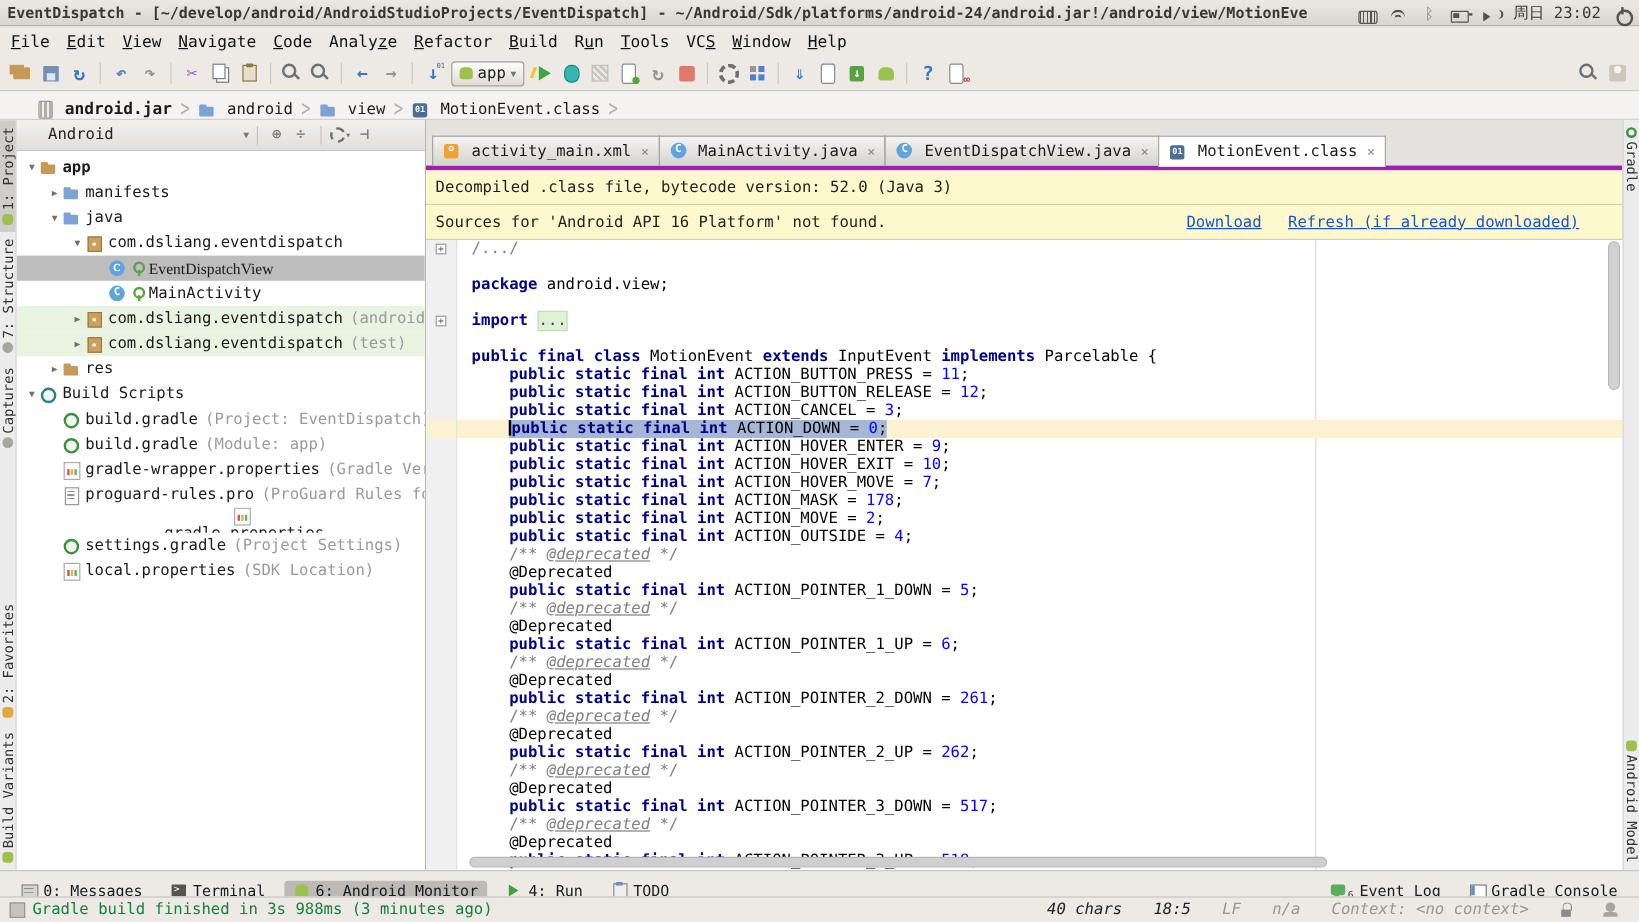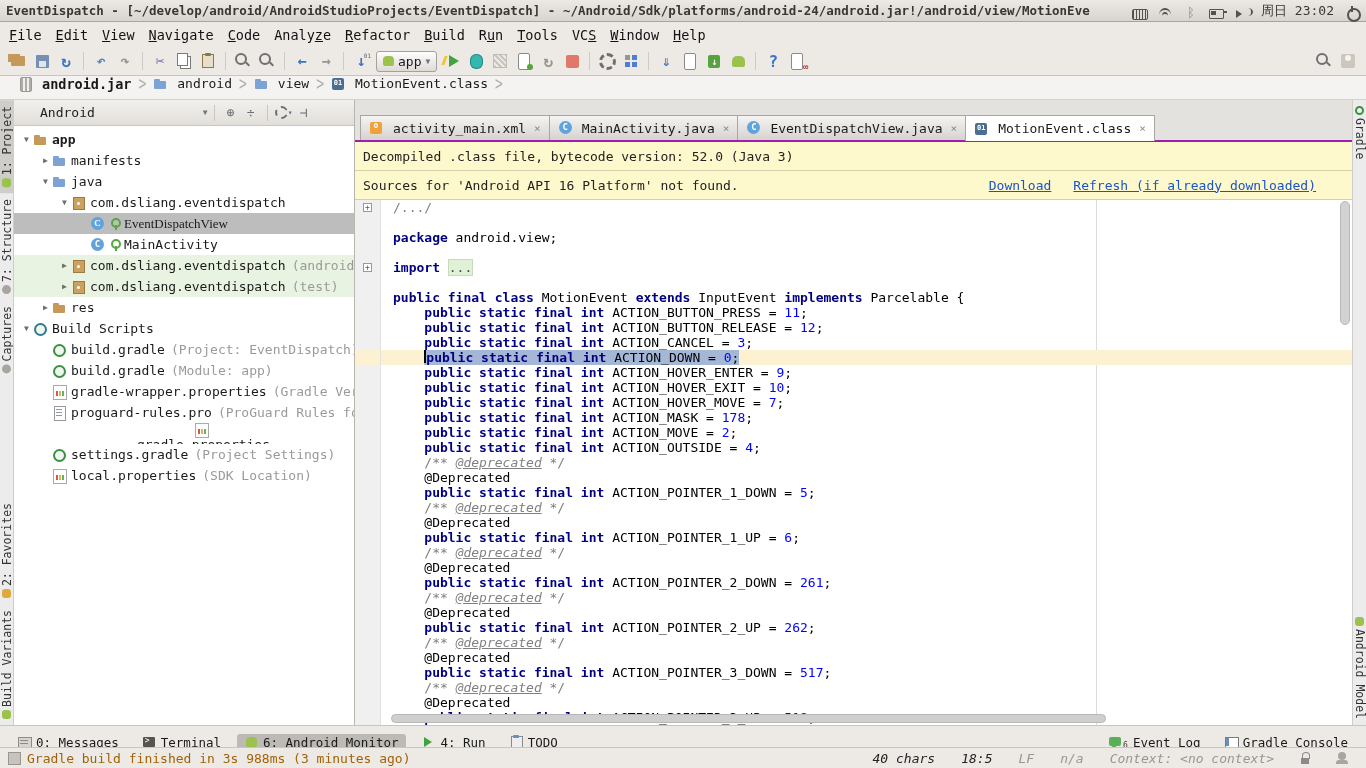--- a/index.html
+++ b/index.html
@@ -68,21 +68,21 @@
   .i-sdk-update::before { content:""; width:12px; height:13px; background:#57a33e; border-radius:2px; }
   .i-sdk-update::after { content:"↓"; position:absolute; color:#fff; font-size:10px; font-weight:bold; }
   .i-android-monitor::before { content:""; width:13px; height:11px; background:#9bc24d; border-radius:5px 5px 2px 2px; }
   .i-help::before { content:"?"; color:#3a76c4; font-weight:bold; font-size:16px; }
   .i-device-monitor::after { content:"∞"; position:absolute; right:0; bottom:0; font-size:9px; color:#c0392b; font-weight:bold; }
   .tb-right { margin-left:auto; display:flex; align-items:center; }
   .i-avatar::before { content:""; width:14px; height:14px; background:#cdc6bd; border-radius:2px; }
   .i-avatar::after { content:""; position:absolute; width:6px; height:6px; border-radius:50%; background:#f7f4ef; top:5px; }
 
   
-  .crumbs { position:absolute; left:0; top:76px; width:1366px; height:24px; background:#f4f3f1; border-bottom:1px solid #d4d0cb; display:flex; align-items:flex-start; padding-left:14px; }
+  .crumbs { position:absolute; left:0; top:76px; width:1366px; height:24px; background:#f4f3f1; border-bottom:1px solid #d4d0cb; display:flex; align-items:flex-end; padding-left:26px; }
   .crumb { display:inline-flex; align-items:center; gap:5px; padding:0 4px; }
   .crumb .lbl { font-size:13px; }
   .crumb.first .lbl { font-weight:bold; font-size:13.5px; }
   .chev { color:#b4b0aa; font-size:13px; transform:scaleY(1.5); padding:0 3px; }
 
   
   .main { position:absolute; left:0; top:100px; width:1366px; height:625px; display:flex; }
 
   .strip { width:14px; background:#ececec; flex:none; display:flex; flex-direction:column; align-items:center; overflow:hidden; }
   .strip.left { border-right:1px solid #d0cdc8; }
@@ -126,21 +126,21 @@
   .ti-key::after { content:""; position:absolute; left:6px; top:8px; width:2px; height:5px; background:#58a642; }
   .ti-gradle::before { content:""; position:absolute; left:1px; top:1px; width:9px; height:9px; border:2px solid #3c8f44; border-radius:50%; background:#eef6ee; }
   .ti-gradle.root::before { border-color:#2f7d8c; }
   .ti-props::before { content:""; position:absolute; left:1px; top:0px; width:12px; height:13px; background:#fff; border:1px solid #aaa; }
   .ti-props::after { content:""; position:absolute; left:4px; bottom:3px; width:2px; height:5px; background:#d9534f; box-shadow:3px 0 0 #f0ad4e, 6px 0 0 #5cb85c; }
   .ti-textfile::before { content:""; position:absolute; left:2px; top:0px; width:10px; height:13px; background:#fdfdfd; border:1px solid #999; }
   .ti-textfile::after { content:""; position:absolute; left:4px; top:3px; width:6px; height:7px; background:repeating-linear-gradient(to bottom,#89a 0,#89a 1px,transparent 1px,transparent 3px); }
 
   
   .editor { flex:1 1 auto; display:flex; flex-direction:column; background:#fff; min-width:0; }
-  .tabs { height:42px; flex:none; background:#e4e2de; border-bottom:2px solid #a21caf; display:flex; align-items:flex-end; padding-left:5px; }
+  .tabs { height:42px; flex:none; background:#e4e2de; border-bottom:4px solid #a21caf; display:flex; align-items:flex-end; padding-left:5px; }
   .tab { height:25px; display:inline-flex; align-items:center; gap:5px; padding:0 8px; border:1px solid #a9a59f; border-bottom:none; margin-right:-1px; background:linear-gradient(#f5f4f2,#d6d3ce); font-size:13px; }
   .tab.active { background:#fff; height:26px; margin-bottom:-1px; }
   .tab .x { color:#8a8a8a; font-size:11px; margin-left:3px; }
   .ti-xml::before { content:""; position:absolute; left:1px; top:1px; width:12px; height:12px; background:#f0a13a; border-radius:2px; }
   .ti-xml::after { content:"o"; position:absolute; left:1px; top:0px; width:12px; color:#fff; font-size:8px; text-align:center; font-weight:bold; }
   .ti-classfile::before { content:""; position:absolute; left:1px; top:1px; width:12px; height:12px; background:#4b6e91; border-radius:2px; }
   .ti-classfile::after { content:"01"; position:absolute; left:1px; top:2px; width:12px; color:#fff; font-size:7px; text-align:center; font-weight:bold; }
   .ti-jar::before { content:""; position:absolute; left:2px; top:0px; width:10px; height:13px; background:repeating-linear-gradient(90deg,#b0aca6 0 2px,#efefef 2px 4px); border:1px solid #999; border-radius:2px; }
 
   .banner { height:29px; flex:none; background:#fdf9cd; border-bottom:1px solid #d3cfa8; display:flex; align-items:center; padding:0 8px; font-size:13px; color:#222; }
@@ -182,21 +182,21 @@
   .bi-todo::before { content:""; position:absolute; left:1px; top:0; width:10px; height:12px; background:#efeeec; border:1px solid #8a8a8a; }
   .bi-todo::after { content:""; position:absolute; left:3px; top:-1px; width:6px; height:3px; background:#6a8fbf; border-radius:1px; }
   .bi-eventlog::before { content:""; position:absolute; left:0; top:1px; width:12px; height:9px; background:#58b158; border-radius:2px; }
   .bi-eventlog::after { content:""; position:absolute; left:2px; bottom:-1px; border-left:3px solid transparent; border-right:3px solid transparent; border-top:4px solid #58b158; }
   .bi-console::before { content:""; position:absolute; left:0; top:1px; width:12px; height:10px; background:#fff; border:1px solid #7a7a7a; }
   .bi-console::after { content:""; position:absolute; left:1px; top:2px; width:3px; height:8px; background:#6a8fbf; }
   .tw .cnt { font-size:8px; color:#333; margin-left:-4px; margin-top:6px; }
   .tw-right { margin-left:auto; display:flex; align-items:center; }
 
   .status { position:absolute; left:0; top:747px; width:1366px; height:21px; background:#edeae6; border-top:1px solid #c9c5c0; display:flex; align-items:center; padding:0 8px; font-size:13px; }
-  .status .msg { color:#a16207; margin-left:6px; }
+  .status .msg { color:#15803d; margin-left:6px; }
   .st-right { margin-left:auto; display:flex; align-items:center; gap:26px; padding-right:10px;font-style:italic; }
   .st-it { color:#222; }
   .st-it.muted { color:#9a968f; }
   .st-lock { width:10px; height:12px; position:relative; }
   .st-lock::before { content:""; position:absolute; left:1px; bottom:0; width:8px; height:6px; background:#8a8a8a; }
   .st-lock::after { content:""; position:absolute; left:2px; top:0; width:6px; height:6px; border:1.5px solid #8a8a8a; border-radius:50% 50% 0 0; border-bottom:none; }
   .st-hector { width:12px; height:12px; position:relative; }
   .st-hector::before { content:""; position:absolute; left:2px; top:0; width:8px; height:8px; background:#a8a49e; border-radius:50%; }
   .st-hector::after { content:""; position:absolute; left:0; bottom:0; width:12px; height:4px; background:#a8a49e; border-radius:3px 3px 0 0; }
 </style>

